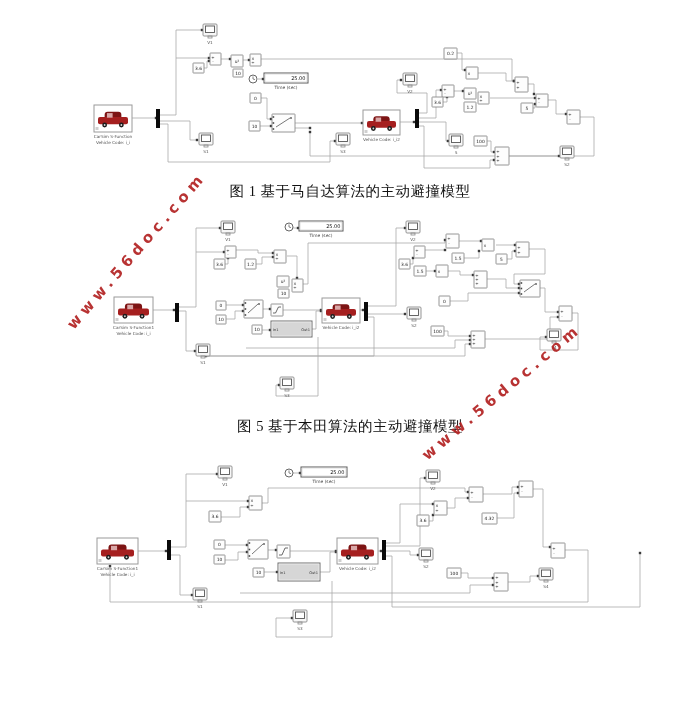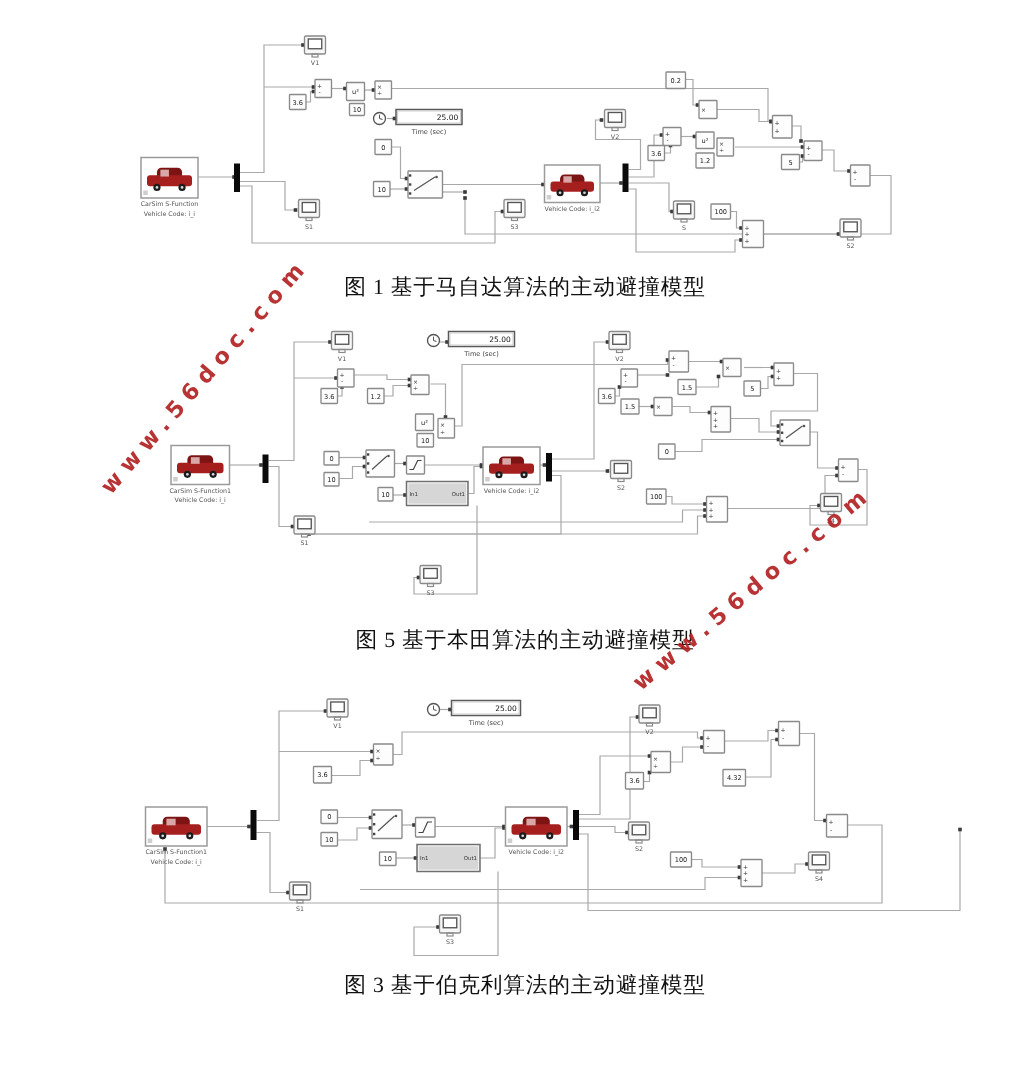--- a/index.html
+++ b/index.html
@@ -760,17 +760,16 @@
           <rect x="539" y="568" width="14" height="12" rx="1" fill="#f7f7f7" stroke="#8a8a8a" stroke-width="0.9"></rect>
           <rect x="541.5" y="570" width="9" height="6.5" fill="#ffffff" stroke="#555" stroke-width="0.9"></rect>
           <rect x="544" y="580" width="4" height="2" fill="none" stroke="#8a8a8a" stroke-width="0.8"></rect>
           <text x="546" y="587.5" font-size="4.2" fill="#555" text-anchor="middle" font-family="&quot;DejaVu Sans&quot;,sans-serif">S4</text>
         </g>
       </g>
     </svg>
 
   <div class="caption cap1">图 1 基于马自达算法的主动避撞模型</div>
   <div class="caption cap2">图 5 基于本田算法的主动避撞模型</div>
-  <div class="caption cap3">图 3 基于伯克利算法的主动避撞模型</div>
 
   <div class="wm wm-a">www.56doc.com</div>
   <div class="wm wm-b">www.56doc.com</div>
 </div>
 
 </body></html>

